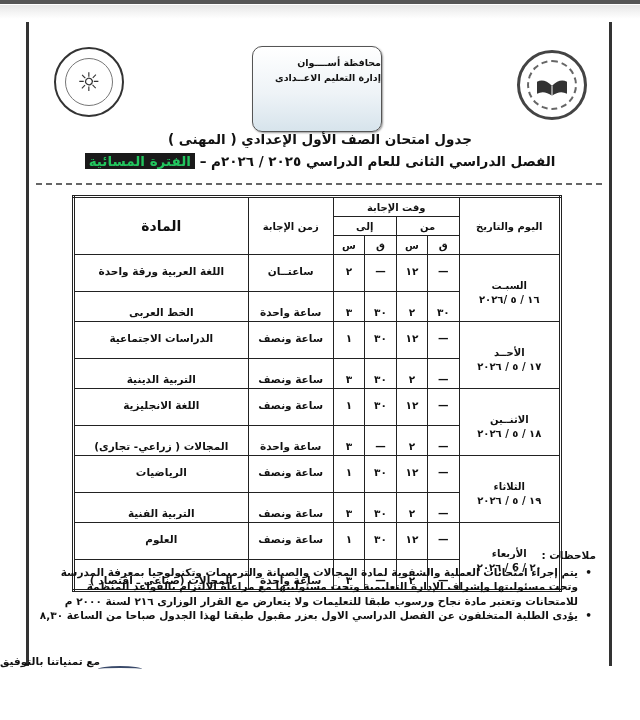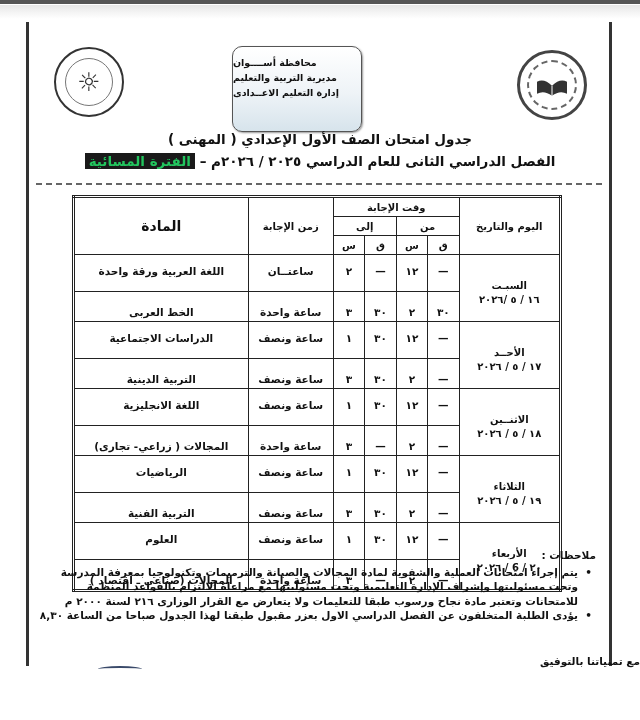--- a/index.html
+++ b/index.html
@@ -13,24 +13,24 @@
   .logo { position:absolute; width:70px; height:70px; border-radius:50%;
           border:2px solid #333; box-sizing:border-box; }
   .logo-left { left:54px; top:47px; }
   .logo-right { left:517px; top:50px; border:3px solid #444; }
   .logo-inner { position:absolute; left:9px; top:9px; width:48px; height:48px; border-radius:50%;
                 border:1px solid #777; box-sizing:border-box; }
   .logo-right .logo-inner { border:2px dashed #666; left:7px; top:7px; width:50px; height:50px; }
   .emblem { position:absolute; left:50%; top:50%; transform:translate(-50%,-50%);
             font-size:26px; color:#333; line-height:1; }
   .book { position:absolute; left:50%; top:50%; transform:translate(-50%,-40%); width:34px; height:18px; }
-  .header-box { position:absolute; left:232px; top:46px; width:130px; height:86px;
+  .header-box { position:absolute; left:252px; top:46px; width:130px; height:86px;
                 border:1.5px solid #555; border-radius:10px;
                 background:linear-gradient(#ffffff,#eef3f7 55%,#d7e4ec);
-                box-shadow:1px 1px 2px #999; direction:rtl; text-align:left;
+                box-shadow:1px 1px 2px #999; direction:rtl; text-align:right;
                 font-family:"DejaVu Sans", sans-serif; font-weight:bold; font-size:9.5px; line-height:15px;
                 padding-top:8px; box-sizing:border-box; }
   .title { position:absolute; left:0; width:640px; text-align:center; direction:rtl;
            font-weight:bold; }
   .title1 { top:131px; font-size:13.5px; }
   .title2 { top:153px; font-size:13.5px; }
   .hl { background:#1a1a1a; color:#22c55e; padding:0 4px; }
   .dashes { position:absolute; left:36px; top:183px; width:566px; height:0;
             border-top:2px dashed #666; }
   table.sched { position:absolute; left:72px; top:195px; width:490px; border-collapse:collapse;
@@ -46,21 +46,21 @@
   .subj { width:170px; }
   tr.r1 td { height:26px; vertical-align:top; padding-top:10px; }
   tr.r2 td { height:26px; vertical-align:bottom; padding-bottom:3px; }
   td.daycell { vertical-align:middle !important; font-size:10px; line-height:14px; }
   .notes { position:absolute; left:32px; top:548px; width:564px; direction:rtl;
            font-size:10.5px; font-weight:bold; line-height:14.5px; }
   .notes-title { margin-bottom:2px; }
   .notes ul { margin:0; padding:0 18px 0 0; list-style:none; }
   .notes li { position:relative; }
   .bullet { position:absolute; right:-14px; top:0; }
-  .closing { position:absolute; left:0; top:655px; width:640px; text-align:right; direction:rtl;
+  .closing { position:absolute; left:0; top:655px; width:640px; text-align:left; direction:rtl;
              font-size:10.5px; font-weight:bold; }
   .stamp { position:absolute; left:98px; top:666px; width:44px; height:4px; border-top:2px solid #3a4a6a;
            border-radius:50% 50% 0 0; }
 </style>
 </head>
 <body>
 
 <div class="topbar"></div>
 <div class="topshade"></div>
 <div class="frame"></div>
@@ -74,21 +74,20 @@
   <div class="logo-inner">
     <svg class="book" viewBox="0 0 34 18">
       <path d="M2 4 Q9 0 17 8 Q25 0 32 4 L32 16 Q25 12 17 18 Q9 12 2 16 Z" fill="#333"></path>
       <path d="M17 8 L17 18" stroke="#fff" stroke-width="1"></path>
     </svg>
   </div>
 </div>
 
 <div class="header-box">
   <div>محافظة أســــوان</div>
-  <div>مديرية التربية والتعليم</div>
   <div>إدارة التعليم الاعــدادى</div>
 </div>
 
 <div class="title title1">جدول امتحان الصف الأول الإعدادي ( المهنى )</div>
 <div class="title title2">
   <span>الفصل الدراسي الثانى  للعام الدراسي  ٢٠٢٥ / ٢٠٢٦م – </span><span class="hl">الفترة المسائية</span>
 </div>
 <div class="dashes"></div>
 
 <table class="sched">

